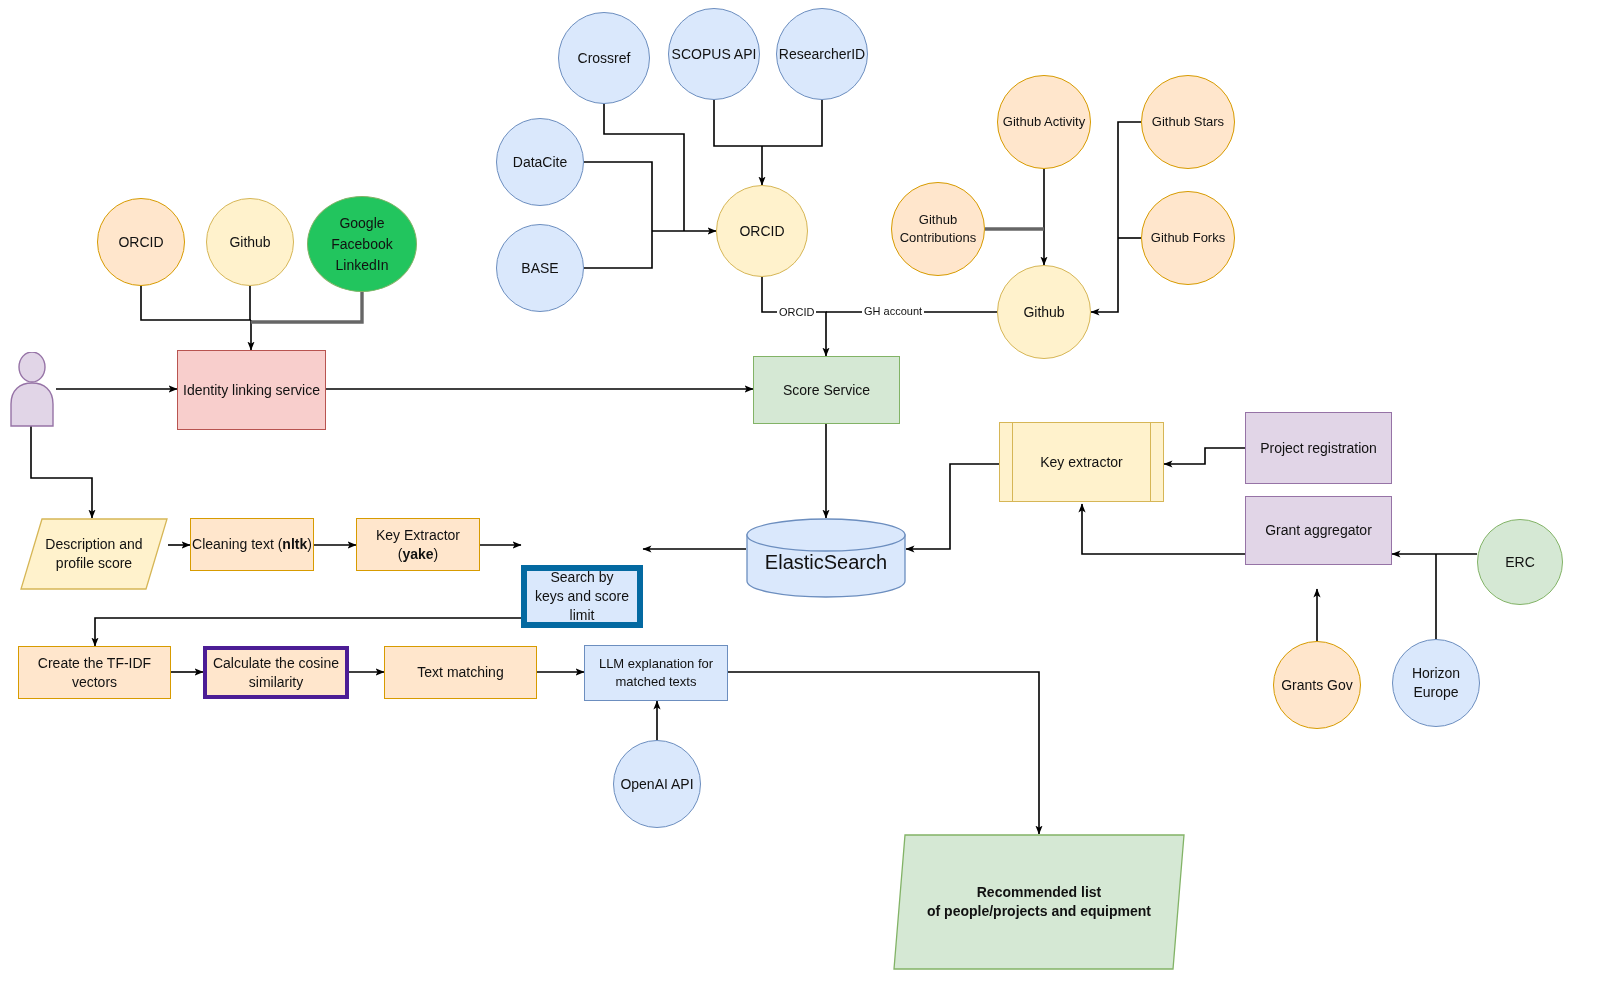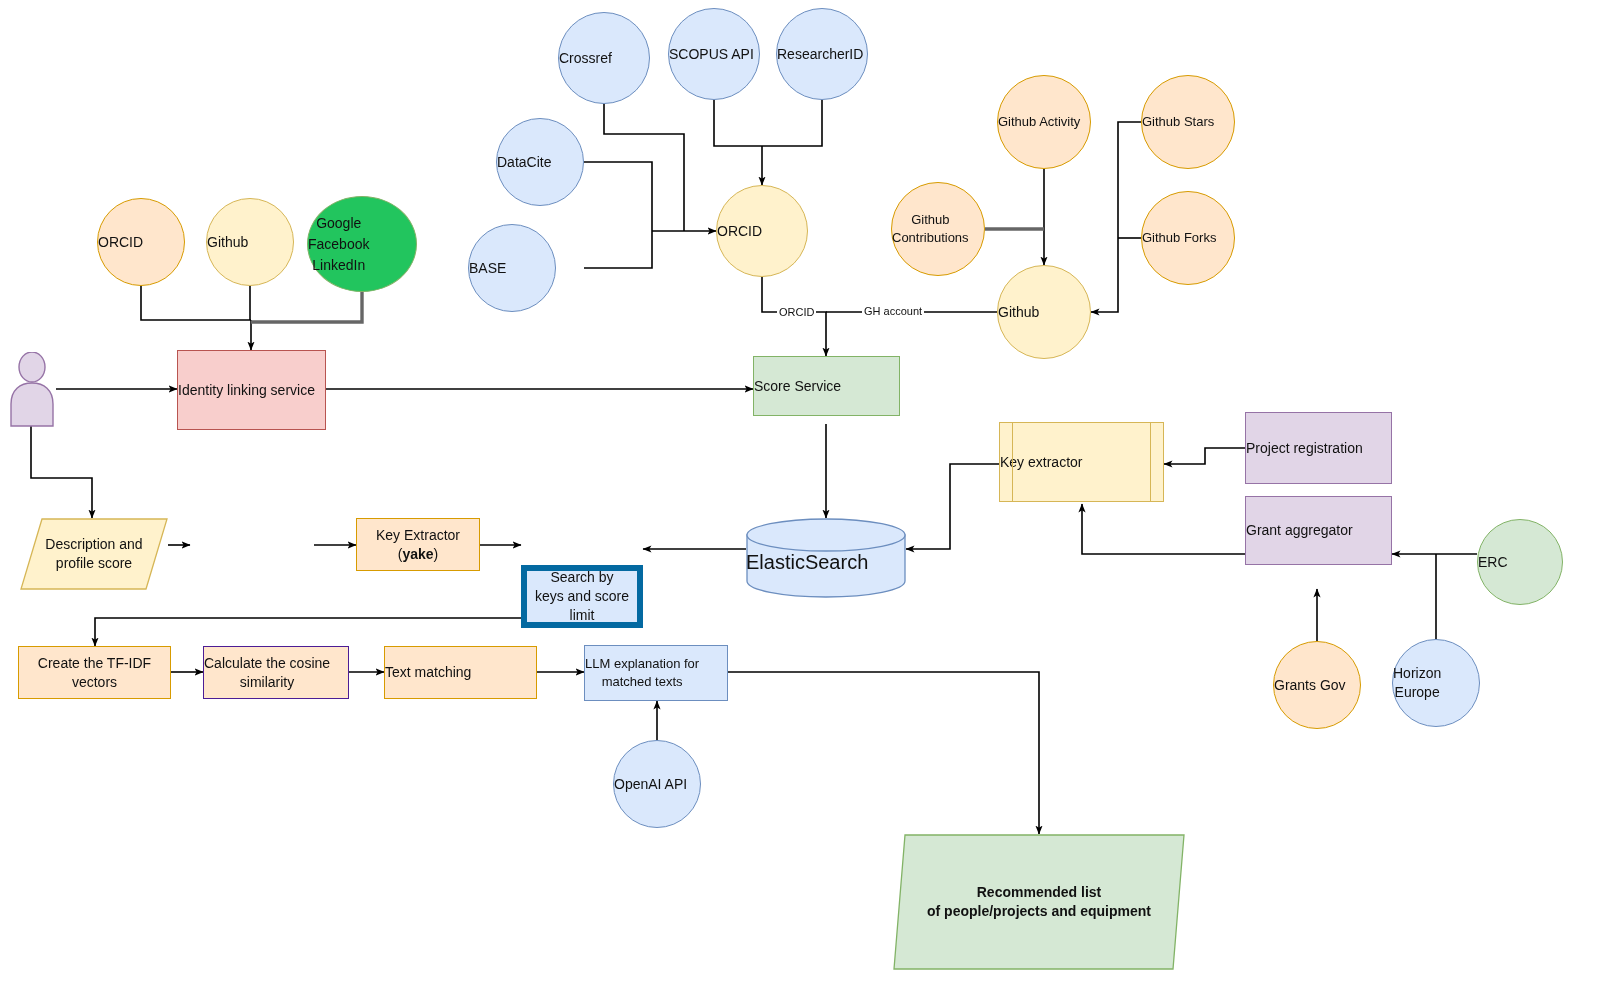--- a/index.html
+++ b/index.html
@@ -1,19 +1,19 @@
 <!DOCTYPE html>
 <html><head>
 <meta charset="utf-8">
 <style>
   html,body{margin:0;padding:0;background:#ffffff;}
   body{font-family:"Liberation Sans","DejaVu Sans",sans-serif;}
   #canvas{position:relative;width:1612px;height:1002px;background:#fff;overflow:hidden;}
   #edges{position:absolute;left:0;top:0;width:1612px;height:1002px;}
-  .node{position:absolute;box-sizing:border-box;display:flex;align-items:center;text-align:center;line-height:1.35;color:#111111;}
+  .node{position:absolute;box-sizing:border-box;display:flex;align-items:center;justify-content:center;text-align:center;line-height:1.35;color:#111111;}
   .rect{border:1px solid #000;}
   .circle{border-radius:50%;}
   .lbl{position:absolute;color:#111;background:#fff;padding:0 2px;white-space:nowrap;}
   .fs13{font-size:13px;}
   .fs14{font-size:14px;}
   .fs11{font-size:11px;}
   .fs20{font-size:20px;}
   b{font-weight:bold;}
   .paraInner{position:absolute;inset:0;display:flex;align-items:center;justify-content:center;}
 </style>
@@ -105,21 +105,21 @@
   </div>
   <div class="node circle fs14" style="left:668px;top:8px;width:92px;height:92px;background:#dae8fc;border:1px solid #6c8ebf;">
     <span>SCOPUS API</span>
   </div>
   <div class="node circle fs14" style="left:776px;top:8px;width:92px;height:92px;background:#dae8fc;border:1px solid #6c8ebf;">
     <span>ResearcherID</span>
   </div>
   <div class="node circle fs14" style="left:496px;top:118px;width:88px;height:88px;background:#dae8fc;border:1px solid #6c8ebf;">
     <span>DataCite</span>
   </div>
-  <div class="node circle fs14" style="left:468px;top:224px;width:88px;height:88px;background:#dae8fc;border:1px solid #6c8ebf;">
+  <div class="node circle fs14" style="left:496px;top:224px;width:88px;height:88px;background:#dae8fc;border:1px solid #6c8ebf;">
     <span>BASE</span>
   </div>
   <div class="node circle fs14" style="left:716px;top:185px;width:92px;height:92px;background:#fff2cc;border:1px solid #d6b656;">
     <span>ORCID</span>
   </div>
 
   <div class="node circle fs13" style="left:997px;top:75px;width:94px;height:94px;background:#ffe6cc;border:1px solid #d79b00;">
     <span>Github Activity</span>
   </div>
   <div class="node circle fs13" style="left:1141px;top:75px;width:94px;height:94px;background:#ffe6cc;border:1px solid #d79b00;">
@@ -152,21 +152,21 @@
     <svg width="48" height="76" viewBox="0 0 48 76">
       <ellipse cx="24" cy="15" rx="13" ry="15" fill="#e1d5e7" stroke="#9673a6" stroke-width="1.4"></ellipse>
       <path d="M3,74 L3,52 C3,38 12,31 24,31 C36,31 45,38 45,52 L45,74 Z" fill="#e1d5e7" stroke="#9673a6" stroke-width="1.4"></path>
     </svg>
   </div>
 
   <div class="node rect fs14" style="left:177px;top:350px;width:149px;height:80px;background:#f8cecc;border:1px solid #b85450;">
     <span>Identity linking service</span>
   </div>
 
-  <div class="node rect fs14" style="left:753px;top:356px;width:147px;height:60px;background:#d5e8d4;border:1px solid #82b366;">
+  <div class="node rect fs14" style="left:753px;top:356px;width:147px;height:68px;background:#d5e8d4;border:1px solid #82b366;">
     <span>Score Service</span>
   </div>
 
   <div class="node" style="left:746px;top:518px;width:160px;height:80px;">
     <svg width="160" height="80" viewBox="0 0 160 80" style="position:absolute;left:0;top:0;">
       <path d="M1,17 L1,63 C1,72 36,79 80,79 C124,79 159,72 159,63 L159,17 Z" fill="#dae8fc" stroke="#6c8ebf" stroke-width="1.3"></path>
       <ellipse cx="80" cy="17" rx="79" ry="16" fill="#dae8fc" stroke="#6c8ebf" stroke-width="1.3"></ellipse>
     </svg>
     <span class="fs20" style="position:relative;margin-top:8px;">ElasticSearch</span>
   </div>
@@ -196,32 +196,35 @@
   </div>
 
   <div class="node" style="left:20px;top:518px;width:148px;height:72px;">
     <svg width="148" height="72" viewBox="0 0 148 72" style="position:absolute;left:0;top:0;">
       <polygon points="22,1 147,1 126,71 1,71" fill="#fff2cc" stroke="#d6b656" stroke-width="1.3"></polygon>
     </svg>
     <span class="fs14 paraInner" style="white-space:pre-line;">Description and
 profile score</span>
   </div>
 
+  <div class="node rect fs14" style="left:190px;top:518px;width:124px;height:53px;background:#ffe6cc;border:1px solid #d79b00;">
+    <span>Cleaning text (<b>nltk</b>)</span>
+  </div>
   <div class="node rect fs14" style="left:356px;top:518px;width:124px;height:53px;background:#ffe6cc;border:1px solid #d79b00;">
     <span>Key Extractor (<b>yake</b>)</span>
   </div>
   <div class="node rect fs14" style="left:521px;top:518px;width:122px;height:63px;background:#dae8fc;border:6px solid #0369a1;white-space:pre-line;margin-top:47px;">
     <span>Search by
 keys and score limit</span>
   </div>
 
   <div class="node rect fs14" style="left:18px;top:646px;width:153px;height:53px;background:#ffe6cc;border:1px solid #d79b00;">
     <span>Create the TF-IDF vectors</span>
   </div>
-  <div class="node rect fs14" style="left:203px;top:646px;width:146px;height:53px;background:#ffe6cc;border:1px solid #4c1d95;white-space:pre-line;">
+  <div class="node rect fs14" style="left:203px;top:646px;width:146px;height:53px;background:#ffe6cc;border:4px solid #4c1d95;white-space:pre-line;">
     <span>Calculate the cosine
 similarity</span>
   </div>
   <div class="node rect fs14" style="left:384px;top:646px;width:153px;height:53px;background:#ffe6cc;border:1px solid #d79b00;">
     <span>Text matching</span>
   </div>
   <div class="node circle fs14" style="left:613px;top:740px;width:88px;height:88px;background:#dae8fc;border:1px solid #6c8ebf;">
     <span>OpenAI API</span>
   </div>
   <div class="node rect fs13" style="left:584px;top:645px;width:144px;height:56px;background:#dae8fc;border:1px solid #6c8ebf;white-space:pre-line;">

